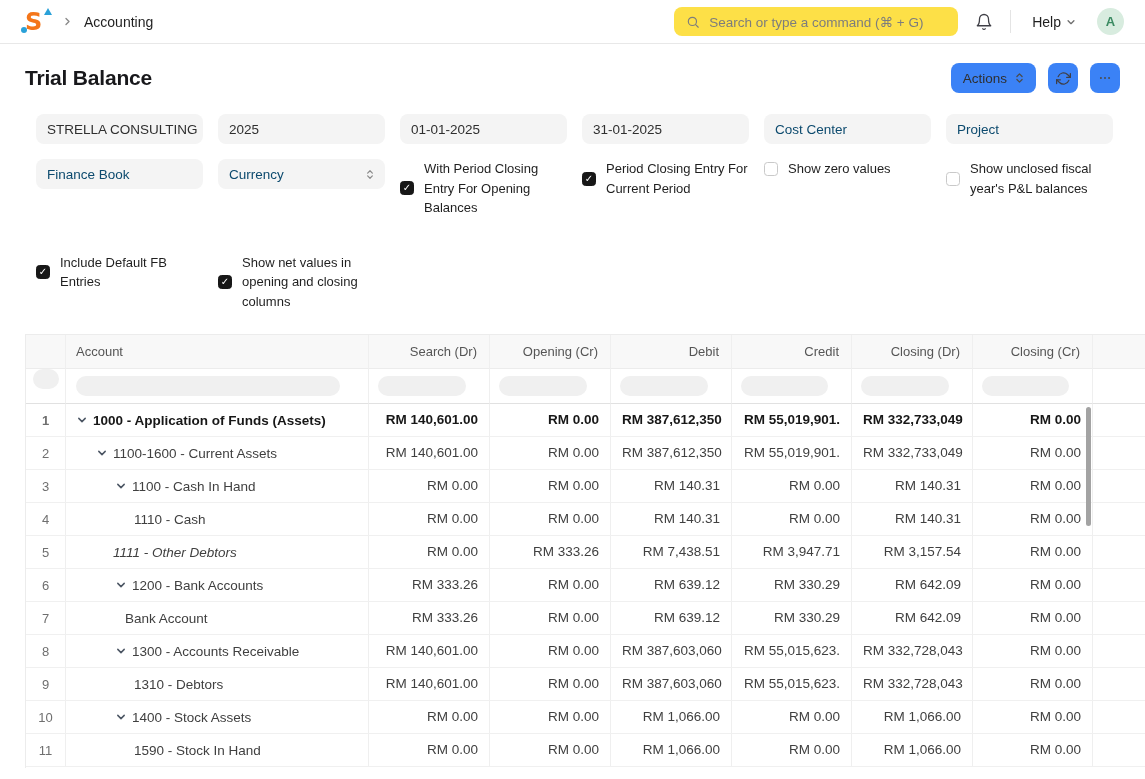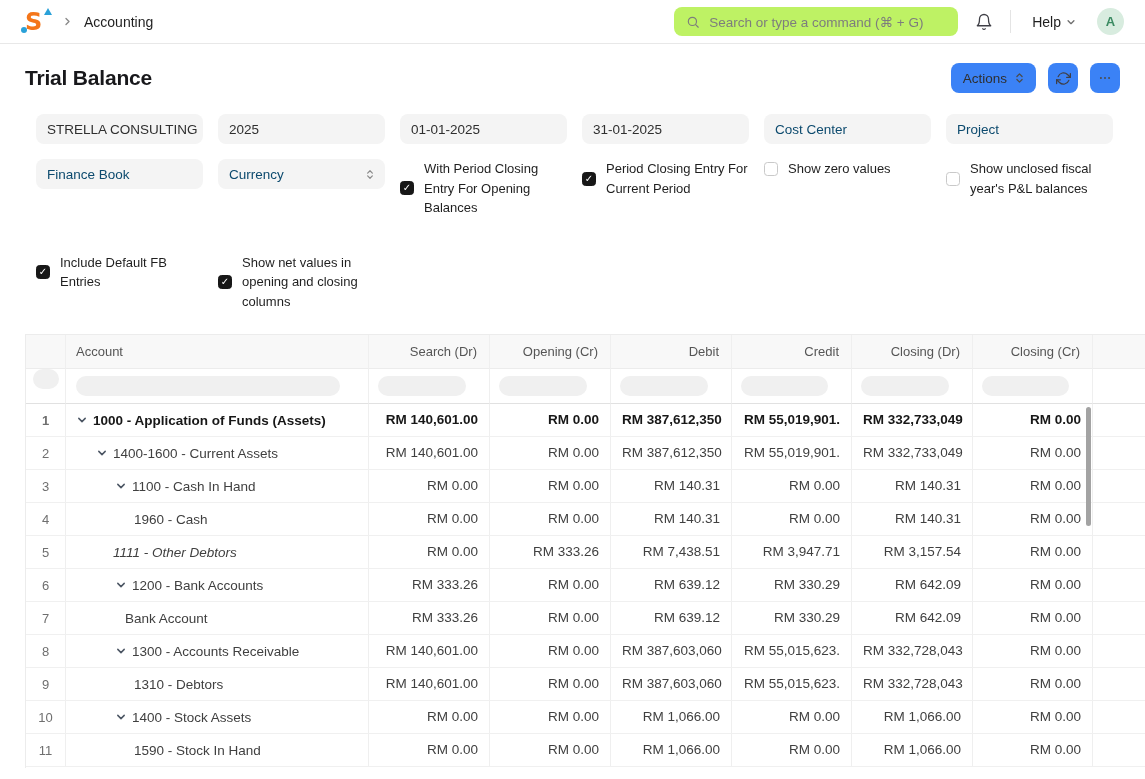--- a/index.html
+++ b/index.html
@@ -16,21 +16,21 @@
     padding:0 21px 0 25px; border-bottom:1px solid #e8e8e8; }
   .nav-left { display:flex; align-items:center; gap:12px; }
   .logo { position:relative; width:26px; height:28px; cursor:pointer; }
   .logo-s { font-size:24px; line-height:28px; font-weight:700; color:#f4761a; font-family:"DejaVu Sans",sans-serif; }
   .logo-tri { position:absolute; top:0px; right:-1px; width:0; height:0;
     border-left:4px solid transparent; border-right:4px solid transparent; border-bottom:7px solid #2aa1d8; }
   .logo-dot { position:absolute; bottom:3px; left:-4px; width:6px; height:6px; border-radius:50%; background:#2aa1d8; }
   .crumb-sep { display:flex; align-items:center; color:#8a8a8a; }
   .breadcrumb { font-size:14px; color:#1f1f1f; cursor:pointer; }
   .nav-right { display:flex; align-items:center; gap:15px; }
-  .searchbar { width:284px; height:29px; background:#bef264; border-radius:8px;
+  .searchbar { width:284px; height:29px; background:#fde047; border-radius:8px;
     display:flex; align-items:center; gap:9px; padding:0 12px; color:#7d7d7d; cursor:text; }
   .search-ph { font-size:13.5px; white-space:nowrap; overflow:hidden; }
   .nav-icon-btn { background:none; border:none; padding:2px; display:flex; cursor:pointer; }
   .nav-divider { width:1px; height:23px; background:#e4e4e4; }
   .help-btn { background:none; border:none; display:flex; align-items:center; gap:5px;
     font-size:14px; color:#1f1f1f; cursor:pointer; font-family:inherit; }
   .avatar { width:27px; height:27px; border-radius:50%; background:#d8ecdf; color:#3a8a61;
     display:flex; align-items:center; justify-content:center; font-size:13px; font-weight:700; cursor:pointer; }
 
   
@@ -282,21 +282,21 @@
   </div>
 
   <div class="t-row t-data">
     <div class="cell rownum c-num">2</div>
     <div class="cell flexc c-account" style="padding-left: 30px;">
       <span class="tree-chevron">
         <svg width="12" height="12" viewBox="0 0 12 12" fill="none" stroke="#4b5563" stroke-width="1.5" stroke-linecap="round" stroke-linejoin="round">
               <path d="M2.8 4.4L6 7.6l3.2-3.2"></path>
             </svg>
       </span>
-      <span class="acc-label">1400-1600 - Current Assets</span>
+      <span class="acc-label">1100-1600 - Current Assets</span>
     </div>
     <div class="cell numcol c-opening_dr">RM 140,601.00</div>
     <div class="cell numcol c-opening_cr">RM 0.00</div>
     <div class="cell numcol c-debit">RM 387,612,350</div>
     <div class="cell numcol c-credit">RM 55,019,901.</div>
     <div class="cell numcol c-closing_dr">RM 332,733,049</div>
     <div class="cell numcol c-closing_cr">RM 0.00</div>
     <div class="cell spacer"></div>
   </div>
 
@@ -316,21 +316,21 @@
     <div class="cell numcol c-credit">RM 0.00</div>
     <div class="cell numcol c-closing_dr">RM 140.31</div>
     <div class="cell numcol c-closing_cr">RM 0.00</div>
     <div class="cell spacer"></div>
   </div>
 
   <div class="t-row t-data">
     <div class="cell rownum c-num">4</div>
     <div class="cell flexc c-account" style="padding-left: 68px;">
 
-      <span class="acc-label">1960 - Cash</span>
+      <span class="acc-label">1110 - Cash</span>
     </div>
     <div class="cell numcol c-opening_dr">RM 0.00</div>
     <div class="cell numcol c-opening_cr">RM 0.00</div>
     <div class="cell numcol c-debit">RM 140.31</div>
     <div class="cell numcol c-credit">RM 0.00</div>
     <div class="cell numcol c-closing_dr">RM 140.31</div>
     <div class="cell numcol c-closing_cr">RM 0.00</div>
     <div class="cell spacer"></div>
   </div>
 

